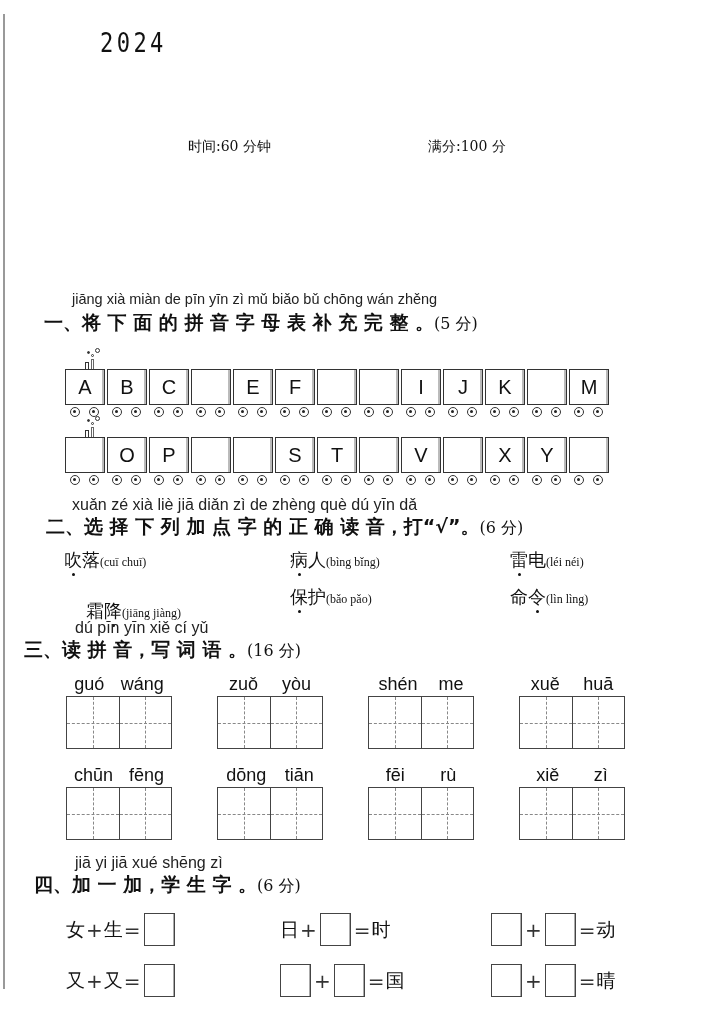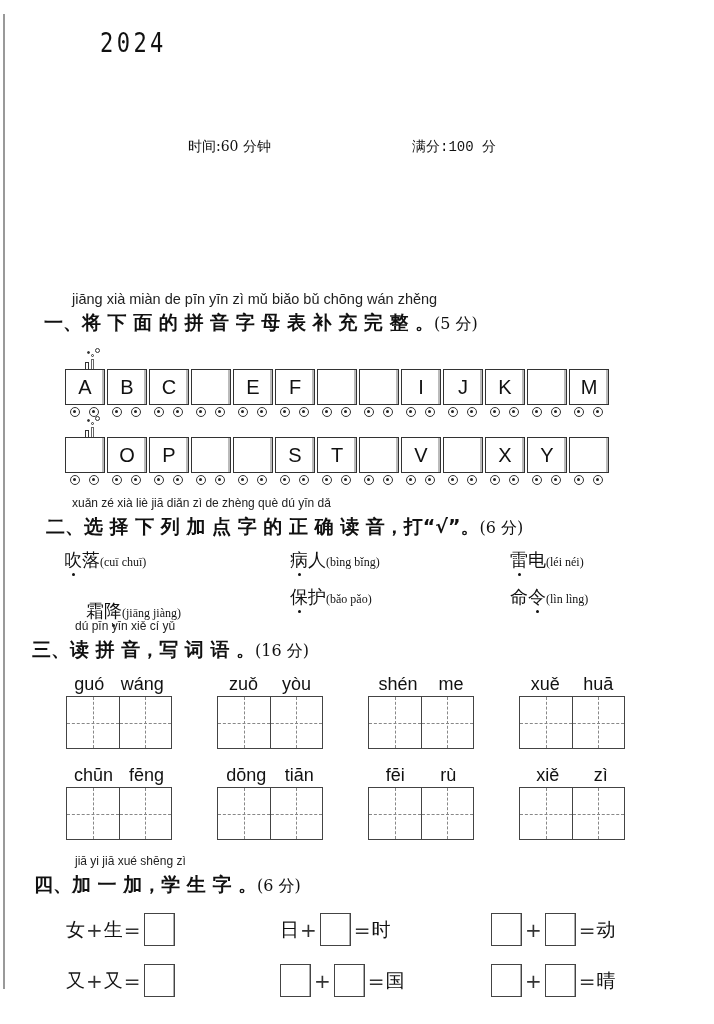--- a/index.html
+++ b/index.html
@@ -2,28 +2,28 @@
 <html><head>
 <meta charset="utf-8">
 <style>
   * { box-sizing: border-box; margin: 0; padding: 0; }
   html, body { width: 714px; height: 1024px; background: #fff; overflow: hidden; }
   body { position: relative; font-family: "DejaVu Sans", sans-serif; color: #111; }
   .left-rule { position: absolute; left: 3px; top: 14px; width: 2px; height: 975px; background: #999; }
   .year { position: absolute; left: 100px; top: 28px; font-family: "DejaVu Sans Mono", monospace; font-size: 26px; letter-spacing: 4px; transform: scaleX(0.85); transform-origin: left; }
   .meta { position: absolute; top: 138px; font-family: "DejaVu Serif", serif; font-size: 14px; }
   .meta.time { left: 188px; }
-  .meta.full { left: 412px; font-family: Liberation Mono, monospace; }
+  .meta.full { left: 428px; }
 
   table.score { position: absolute; left: 34px; top: 170px; border-collapse: collapse; border: 2px solid #222; }
   table.score td { border: 1px solid #333; height: 35px; text-align: center; font-size: 19px; font-weight: bold; width: 47.5px; }
   table.score td.head { width: 62px; letter-spacing: 6px; }
   table.score td.total { width: 62px; letter-spacing: 4px; }
 
-  .pinyin { position: absolute; font-family: "Liberation Sans", sans-serif; font-size: 12px; color: #222; white-space: nowrap; }
+  .pinyin { position: absolute; font-family: "Liberation Sans", sans-serif; font-size: 16px; color: #222; white-space: nowrap; }
   .qtitle { position: absolute; font-size: 19px; font-weight: bold; white-space: nowrap; }
   .qtitle .pts { font-family: "DejaVu Serif", serif; font-weight: normal; font-size: 16px; }
 
   .train { position: absolute; left: 65px; display: flex; gap: 2px; }
   .car { position: relative; width: 40px; height: 48px; }
   .car .body { position: absolute; left: 0; top: 0; width: 40px; height: 36px; border: 1.5px solid #333; box-shadow: inset -2px 0 0 #bbb; display: flex; align-items: center; justify-content: center; font-family: "Liberation Sans", sans-serif; font-size: 20px; }
   .car .wheel { position: absolute; top: 38px; width: 10px; height: 10px; border: 1.5px solid #333; border-radius: 50%; }
   .car .wheel::after { content: ""; position: absolute; left: 2px; top: 2px; width: 3px; height: 3px; background: #222; border-radius: 50%; }
   .car .wheel.w1 { left: 5px; }
   .car .wheel.w2 { left: 24px; }
@@ -235,21 +235,21 @@
   <span>霜</span><span class="dotc">降</span><span class="py">(jiāng   jiàng)</span>
 </div>
 <div class="choice" style="left:290px; top:585px;">
   <span class="dotc">保</span><span>护</span><span class="py">(bǎo   pǎo)</span>
 </div>
 <div class="choice" style="left:510px; top:585px;">
   <span>命</span><span class="dotc">令</span><span class="py">(lìn   lìng)</span>
 </div>
 
 <div class="pinyin" style="left:75px; top:619px;text-align:right;">dú pīn yīn   xiě  cí  yǔ</div>
-<div class="qtitle" style="left:32px; top:637px;text-align:right;">
+<div class="qtitle" style="left:24px; top:637px;text-align:right;">
   <span>三、读 拼 音，写 词 语 。</span><span class="pts">(16 分)</span>
 </div>
 
 <div class="word" style="left:66px; top:696px;">
   <div class="wpy">
       <span>guó</span>
       <span>wáng</span>
     </div>
   <div class="grid">
       <div class="cell"></div>

